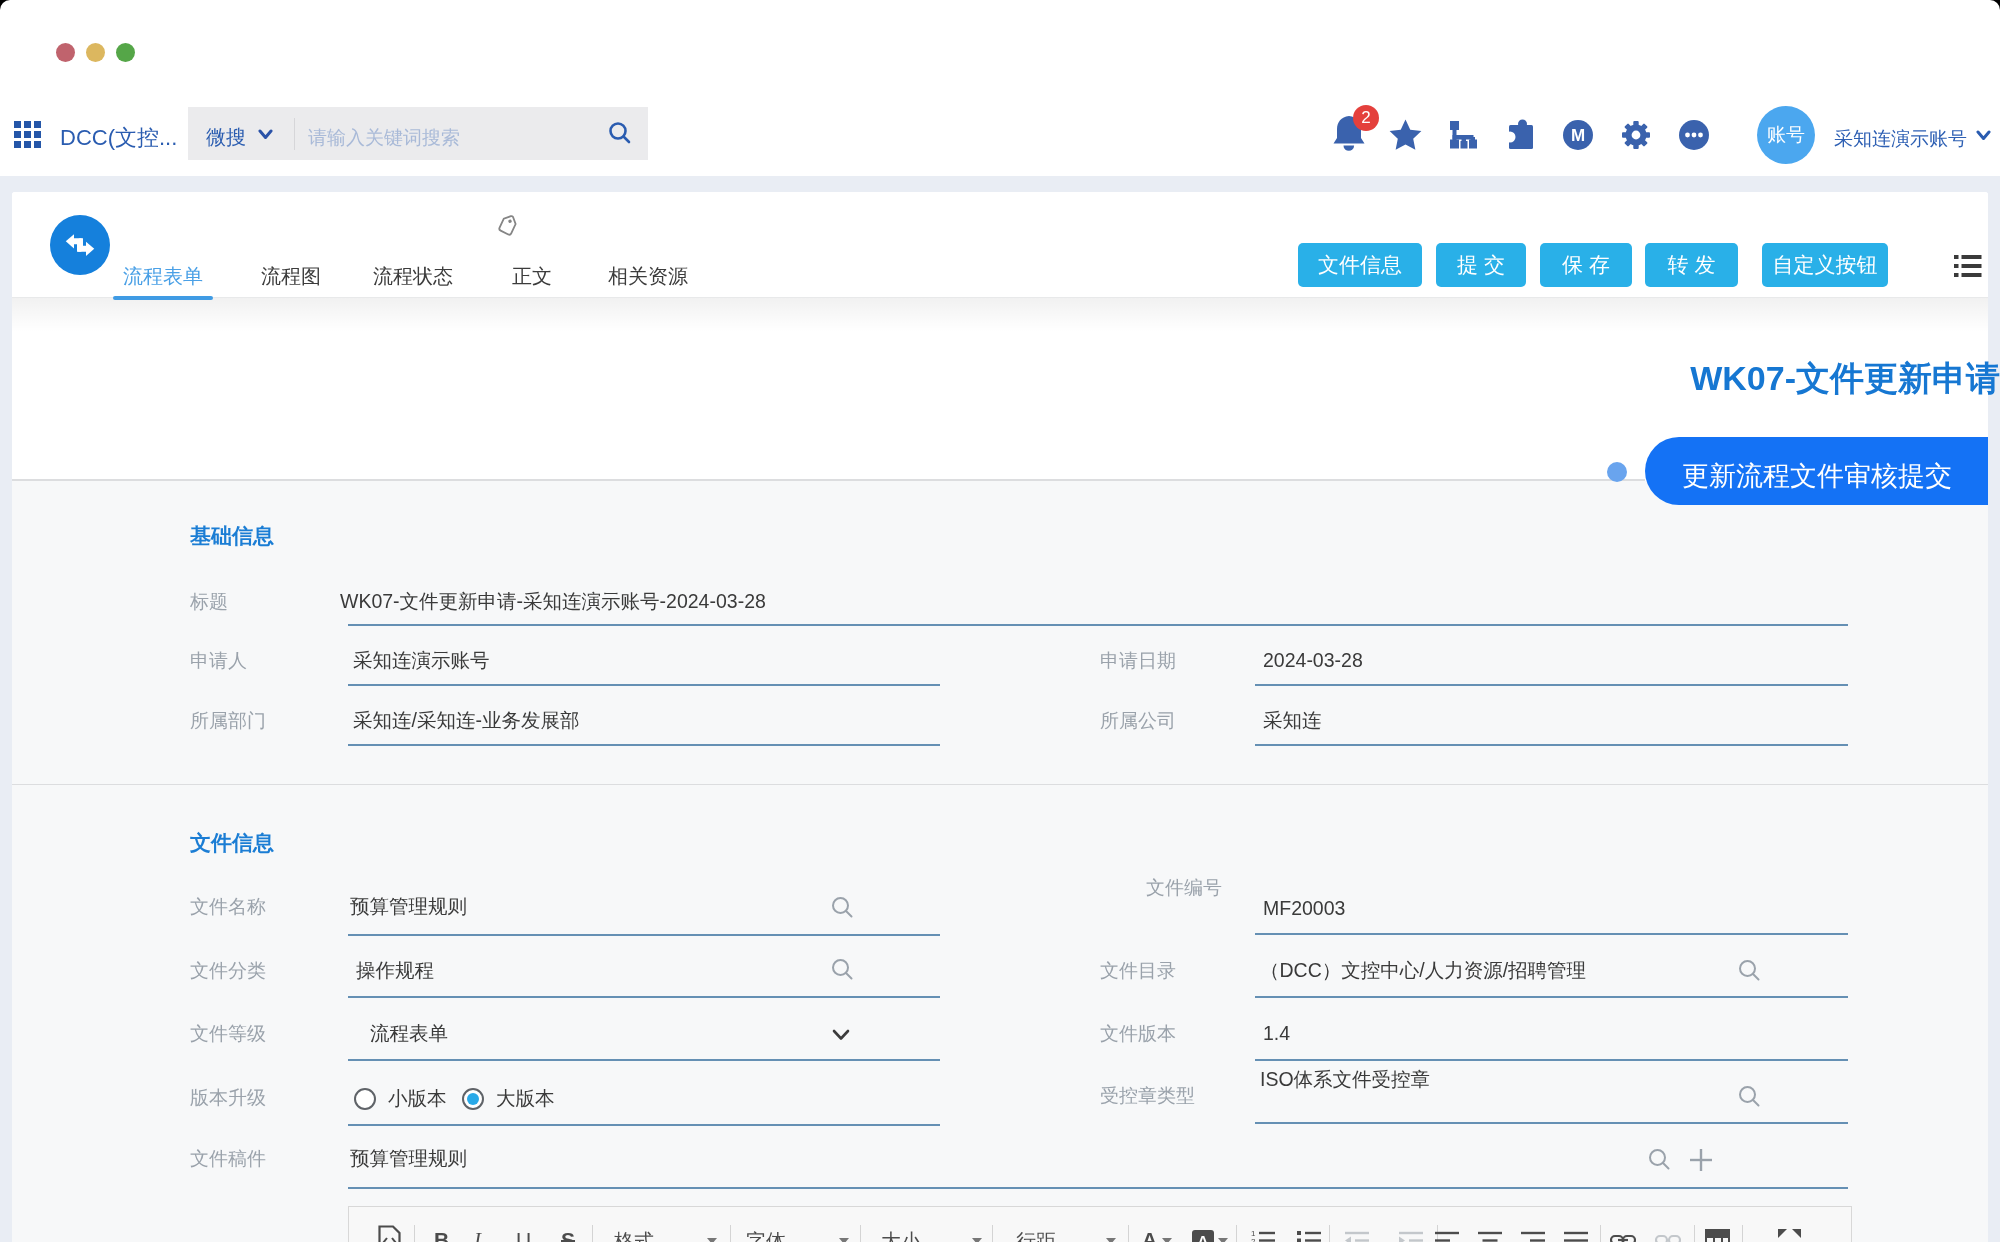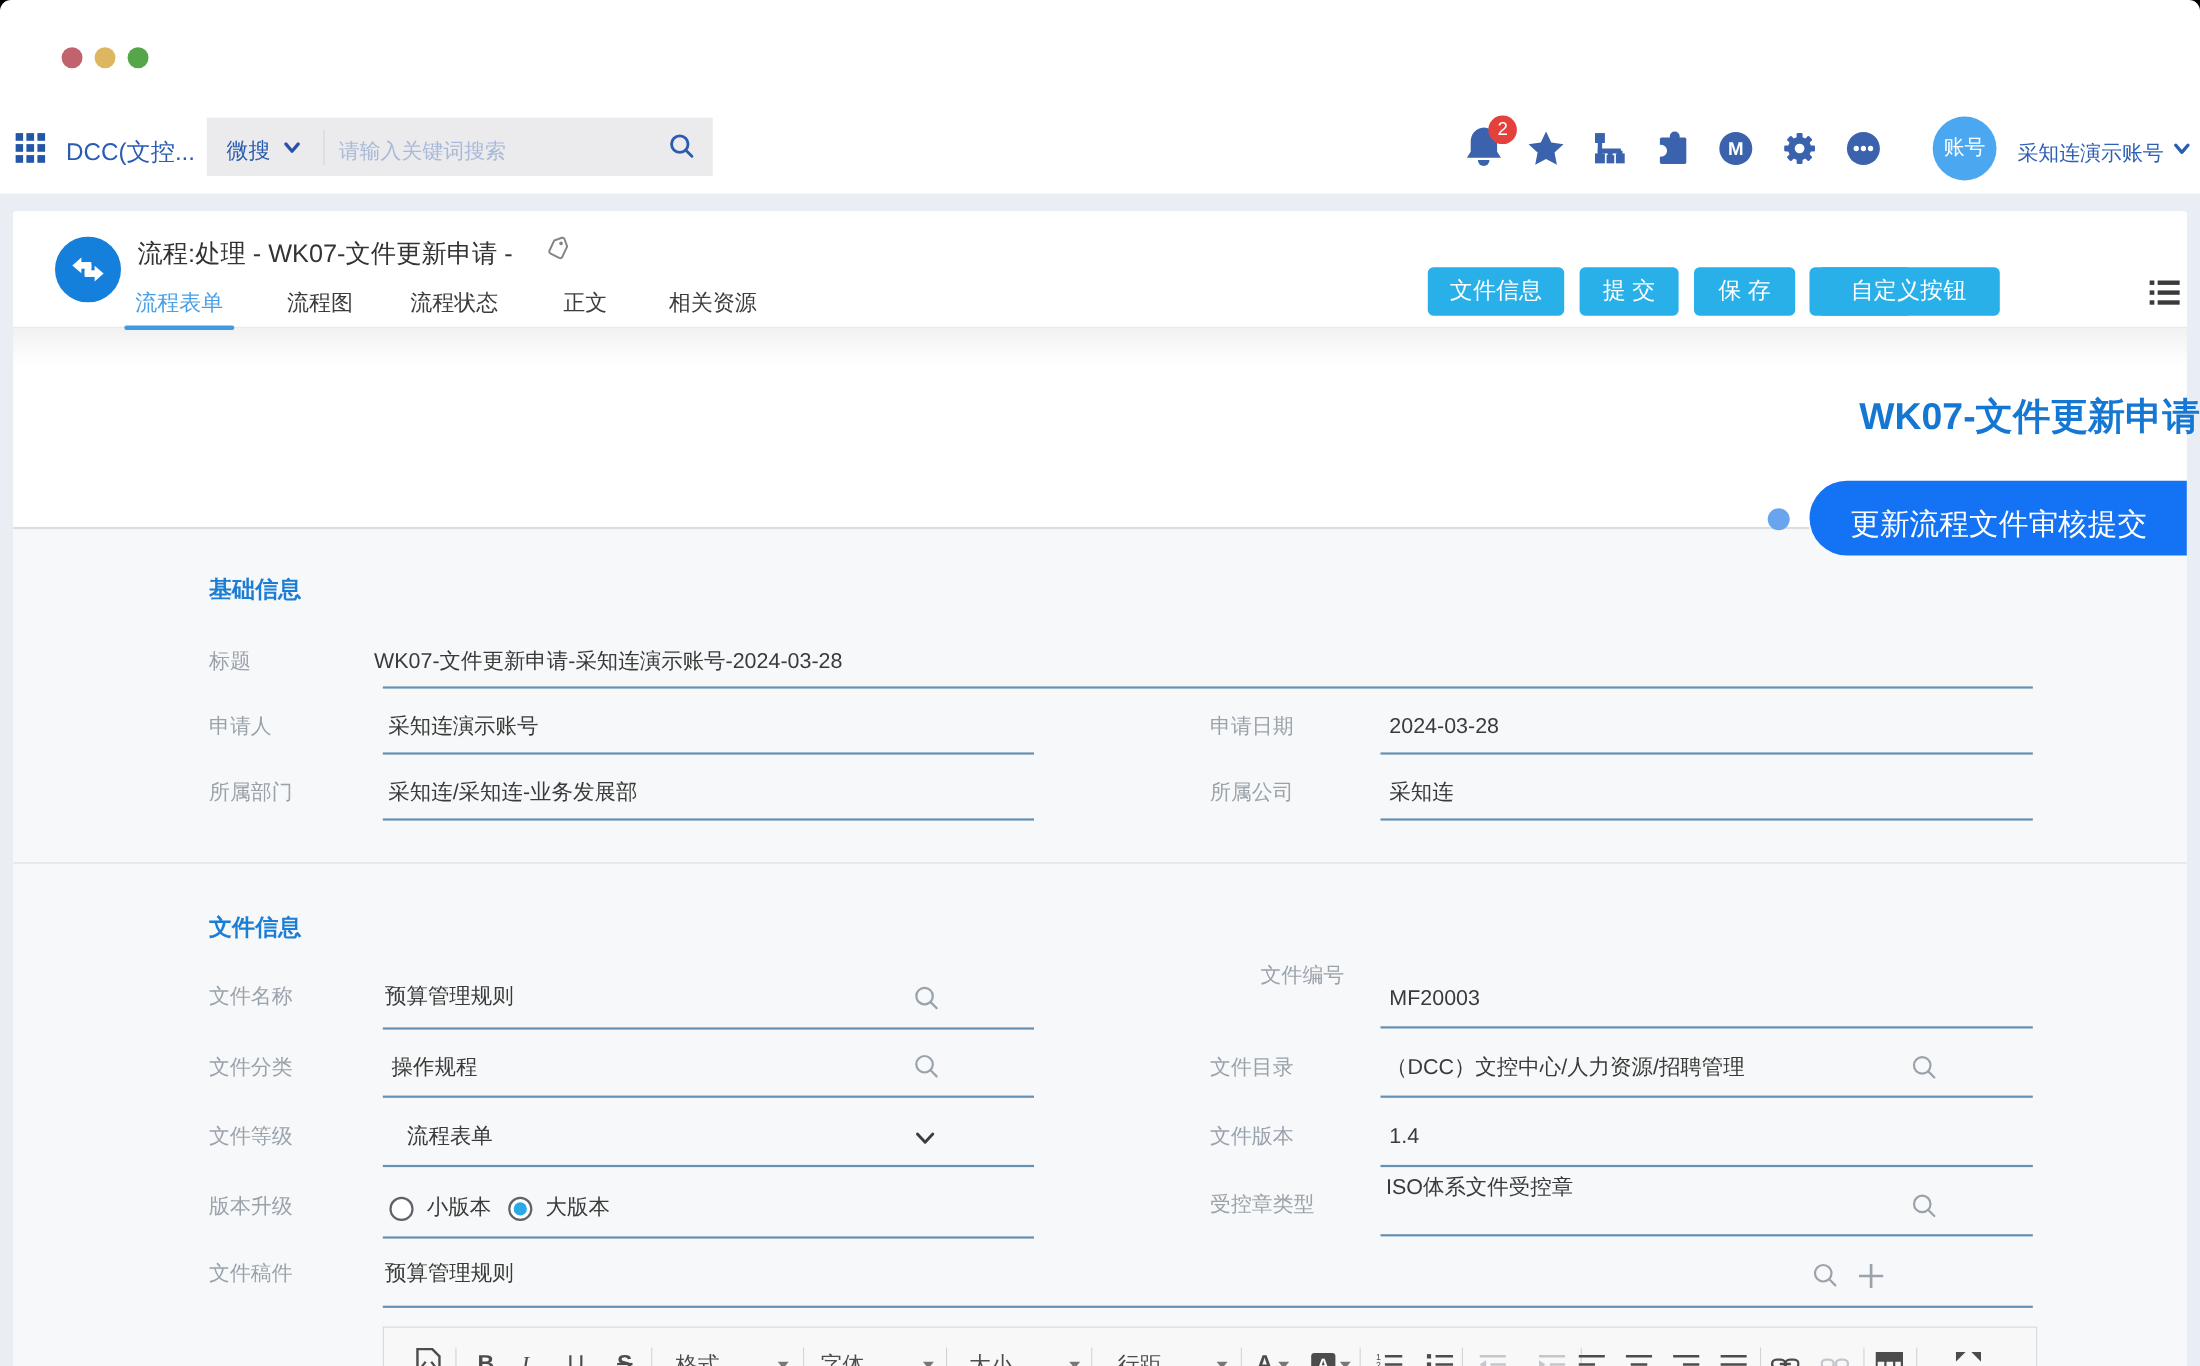--- a/index.html
+++ b/index.html
@@ -138,40 +138,39 @@
         <rect x="27" y="21" width="7" height="16" rx="3.5"></rect>
       </g>
       <g transform="rotate(180 30 30)">
         <polygon points="11,25 22,15.5 22,34.5"></polygon>
         <rect x="21" y="21" width="13" height="8"></rect>
         <rect x="27" y="21" width="7" height="16" rx="3.5"></rect>
       </g>
     </g>
   </svg>
 
-  <div class="abs" style="left:125px;top:215px;font-size:23px;color:#333;">流程:处理 - WK07-文件更新申请 -</div>
   <svg class="abs" style="left:494px;top:214px;" width="27" height="27" viewBox="0 0 27 27">
     <g transform="rotate(-20 13.5 13.5)">
       <path d="M6 11 L13 4 H20.5 a1.8 1.8 0 0 1 1.8 1.8 V13 L15 20.3 a2.2 2.2 0 0 1 -3.1 0 L6 14.1 a2.2 2.2 0 0 1 0 -3.1 Z" fill="none" stroke="#858585" stroke-width="1.8"></path>
       <circle cx="18" cy="8.5" r="1.7" fill="#858585"></circle>
     </g>
   </svg>
 
   <div class="tab" style="left:123px;color:#4aa0e6;">流程表单</div>
   <div class="abs" style="left:113px;top:296px;width:100px;height:4px;background:#3f9be4;border-radius:2px;"></div>
   <div class="tab" style="left:261px;">流程图</div>
   <div class="tab" style="left:373px;">流程状态</div>
   <div class="tab" style="left:512px;">正文</div>
   <div class="tab" style="left:608px;">相关资源</div>
 
   <div class="btn" style="left:1298px;width:124px;">文件信息</div>
   <div class="btn" style="left:1436px;width:90px;">提 交</div>
   <div class="btn" style="left:1540px;width:92px;">保 存</div>
   <div class="btn" style="left:1645px;width:93px;">转 发</div>
-  <div class="btn" style="left:1652px;width:166px;">自定义按钮</div>
+  <div class="btn" style="left:1762px;width:126px;">自定义按钮</div>
 
   <svg class="abs" style="left:1954px;top:253px;" width="28" height="25" viewBox="0 0 28 25">
     <g fill="#3a3a3a">
       <rect x="0" y="2" width="4.5" height="4"></rect>
         <rect x="7.5" y="2" width="20" height="4"></rect>
       <rect x="0" y="11" width="4.5" height="4"></rect>
         <rect x="7.5" y="11" width="20" height="4"></rect>
       <rect x="0" y="20" width="4.5" height="4"></rect>
         <rect x="7.5" y="20" width="20" height="4"></rect>
     </g>

